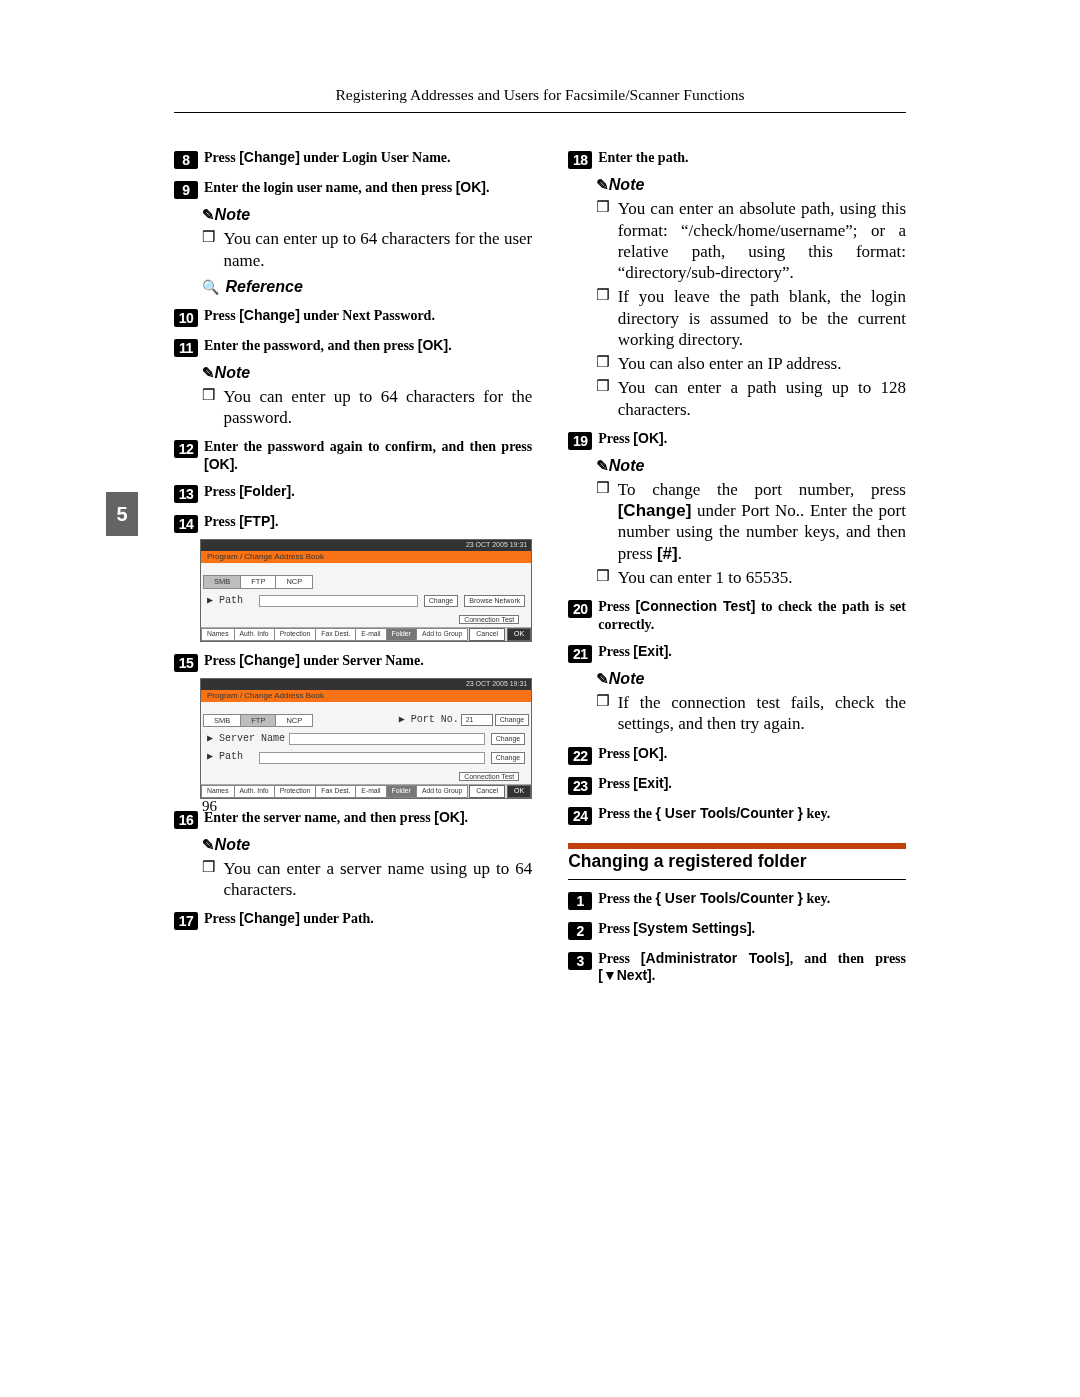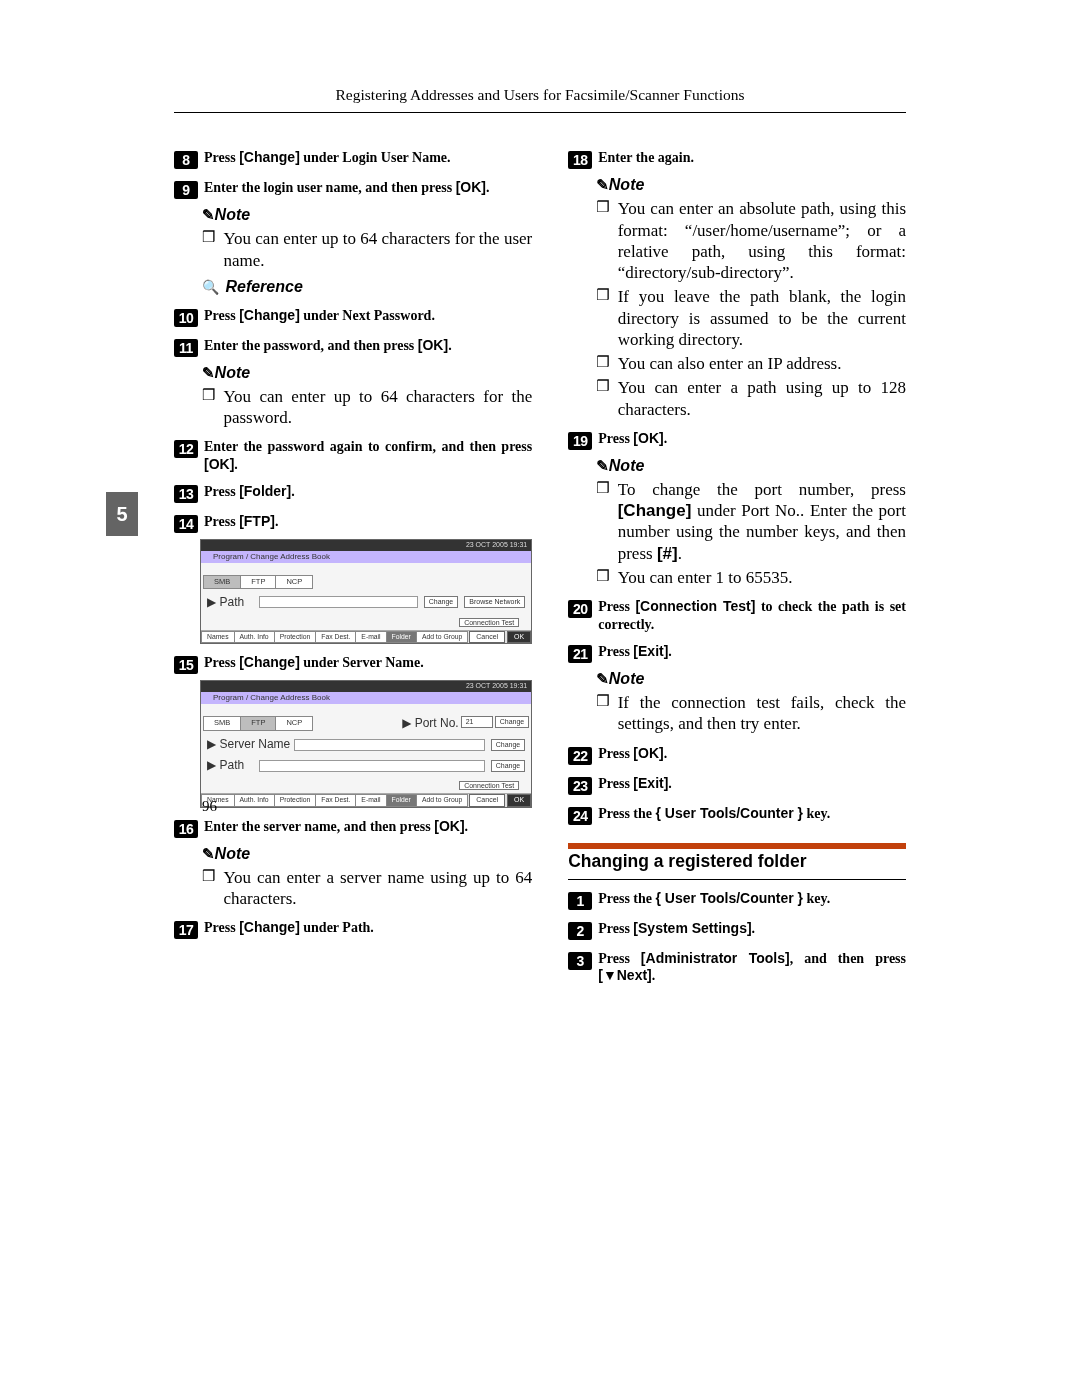--- a/index.html
+++ b/index.html
@@ -153,22 +153,22 @@
     overflow: hidden;
   }
   .screen .scr-top {
     background: #333;
     color: #ddd;
     font-size: 7px;
     text-align: right;
     padding: 1px 4px;
   }
   .screen .scr-title {
-    padding: 1px 12px;
-    background: #c4b5fd;
+    padding: 1px 6px;
+    background: #f97316;
   }
   .screen .scr-tabs {
     display: flex;
     gap: 0;
     padding: 0 2px;
     margin-top: 12px;
   }
   .screen .scr-tab {
     border: 1px solid #888;
     background: #fff;
@@ -179,21 +179,21 @@
   .screen .scr-tab.active {
     background: #bdbdbd;
   }
   .screen .scr-body {
     padding: 6px 6px 2px 6px;
     display: flex;
     flex-direction: column;
     gap: 6px;
   }
   .scr-row { display: flex; align-items: center; gap: 4px; }
-  .scr-label { font-size: 12px; min-width: 48px; }
+  .scr-label { font-size: 10px; min-width: 48px; font-family: Liberation Mono, monospace; }
   .scr-input { border: 1px solid #999; background: #fff; height: 10px; flex: 1; }
   .scr-btn { border: 1px solid #777; background: #fff; padding: 0 4px; font-size: 7px; height: 10px; line-height:10px; margin-left:2px;}
   .scr-bottom {
     display: flex;
     gap: 0;
     border-top: 1px solid #aaa;
     background: #e0e0e0;
   }
   .scr-bottom .btab {
     border: 1px solid #888;
@@ -442,33 +442,33 @@
           </div>
       </div>
 
     </div>
 
     <div class="col">
 
       <div class="step">
           <div class="step-row">
         <span class="step-num">18</span>
-        <span class="step-text">Enter the again.</span>
+        <span class="step-text">Enter the path.</span>
           </div>
       </div>
 
       <div class="note-block">
         <div class="note-heading">
           <span class="pencil-icon"></span>
           <span>Note</span>
         </div>
         <ul class="bullet-list">
           <li>
               <span class="bullet-glyph">❒</span>
-              <span class="bullet-text justify">You can enter an absolute path, using this format: “/user/home/username”; or a relative path, using this format: “directory/sub-directory”.</span>
+              <span class="bullet-text justify">You can enter an absolute path, using this format: “/check/home/username”; or a relative path, using this format: “directory/sub-directory”.</span>
             </li>
           <li>
               <span class="bullet-glyph">❒</span>
               <span class="bullet-text justify">If you leave the path blank, the login directory is assumed to be the current working directory.</span>
             </li>
           <li>
               <span class="bullet-glyph">❒</span>
               <span class="bullet-text justify">You can also enter an IP address.</span>
             </li>
           <li>
@@ -525,21 +525,21 @@
       </div>
 
       <div class="note-block">
         <div class="note-heading">
           <span class="pencil-icon"></span>
           <span>Note</span>
         </div>
         <ul class="bullet-list">
           <li>
               <span class="bullet-glyph">❒</span>
-              <span class="bullet-text justify">If the connection test fails, check the settings, and then try enter.</span>
+              <span class="bullet-text justify">If the connection test fails, check the settings, and then try again.</span>
             </li>
         </ul>
       </div>
 
       <div class="step">
           <div class="step-row">
         <span class="step-num">22</span>
         <span class="step-text">
           <span>Press </span><span class="bracketed">[OK]</span><span>.</span>
         </span>

